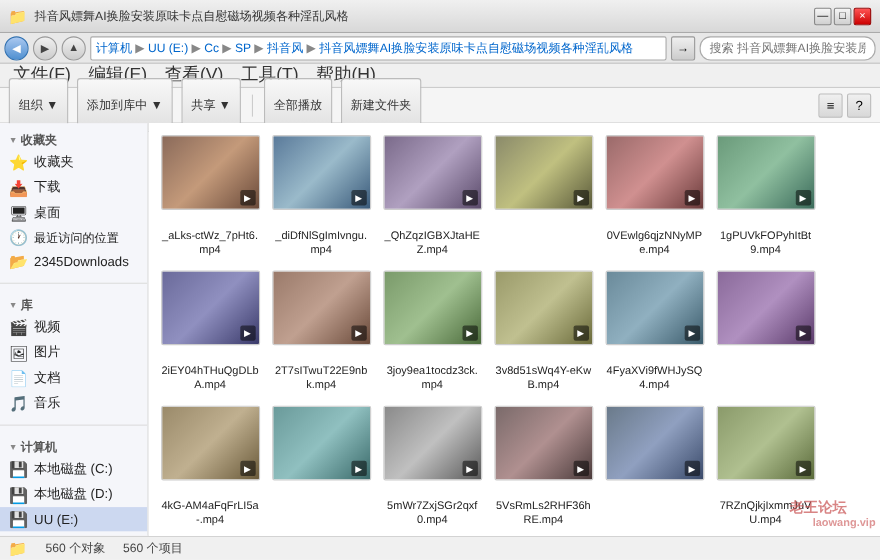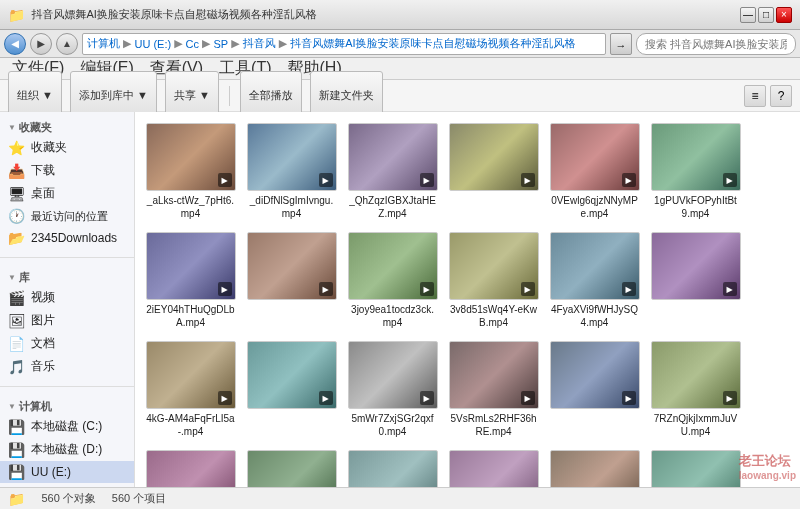--- a/index.html
+++ b/index.html
@@ -218,21 +218,21 @@
       flex-shrink: 0;
     }
     .file-name {
       font-size: 10px;
       color: #222;
       text-align: center;
       word-break: break-all;
       line-height: 1.3;
       max-height: 32px;
       overflow: hidden;
-      margin-top: 3px;
+      margin-top: 17px;
     }
 
     
     .thumb-1 { background: linear-gradient(135deg, #8a6a5a 0%, #c49a7a 50%, #6a4a3a 100%); }
     .thumb-2 { background: linear-gradient(135deg, #5a7a9a 0%, #9abaca 50%, #3a5a7a 100%); }
     .thumb-3 { background: linear-gradient(135deg, #7a6a8a 0%, #b0a0c0 50%, #5a4a6a 100%); }
     .thumb-4 { background: linear-gradient(135deg, #8a8a6a 0%, #c0c080 50%, #5a5a3a 100%); }
     .thumb-5 { background: linear-gradient(135deg, #9a6a6a 0%, #d09090 50%, #6a3a3a 100%); }
     .thumb-6 { background: linear-gradient(135deg, #6a9a7a 0%, #90c0a0 50%, #3a6a5a 100%); }
     .thumb-7 { background: linear-gradient(135deg, #6a6a9a 0%, #9090c0 50%, #3a3a6a 100%); }
@@ -286,20 +286,21 @@
       right: 4px;
       font-size: 13px;
       color: rgba(200, 80, 80, 0.7);
       font-weight: bold;
       pointer-events: none;
     }
     .watermark-sub {
       font-size: 10px;
       color: rgba(200, 80, 80, 0.6);
       text-align: right;
+      margin-left: 21px;
     }
   </style>
 </head>
 <body>
 
 <div class="title-bar">
   <div class="title-bar-left">
     <span style="font-size:14px;">📁</span>
     <span class="title-text">抖音风嫖舞AI换脸安装原味卡点自慰磁场视频各种淫乱风格</span>
   </div>
@@ -479,20 +480,21 @@
         <div class="file-item">
           <div class="file-thumb thumb-7">
             <div class="play-indicator">▶</div>
           </div>
           <div class="file-name">2iEY04hTHuQgDLbA.mp4</div>
         </div>
         <div class="file-item">
           <div class="file-thumb thumb-8">
             <div class="play-indicator">▶</div>
           </div>
+          <div class="file-name">2T7sITwuT22E9nbk.mp4</div>
         </div>
         <div class="file-item">
           <div class="file-thumb thumb-9">
             <div class="play-indicator">▶</div>
           </div>
           <div class="file-name">3joy9ea1tocdz3ck.mp4</div>
         </div>
         <div class="file-item">
           <div class="file-thumb thumb-10">
             <div class="play-indicator">▶</div>

